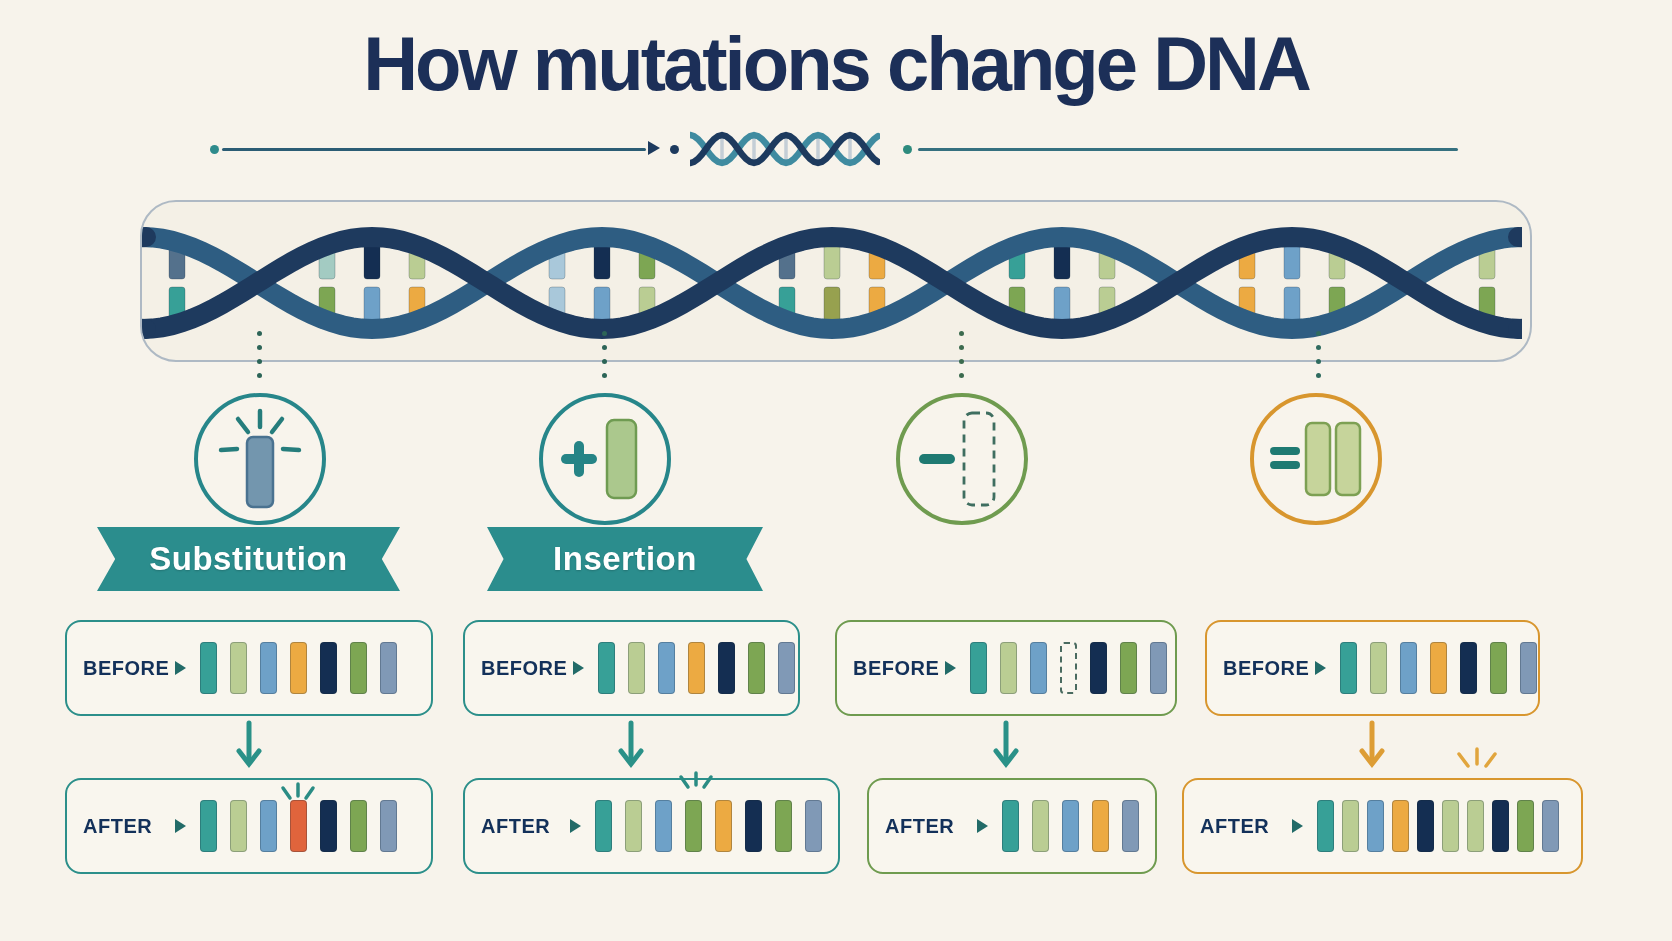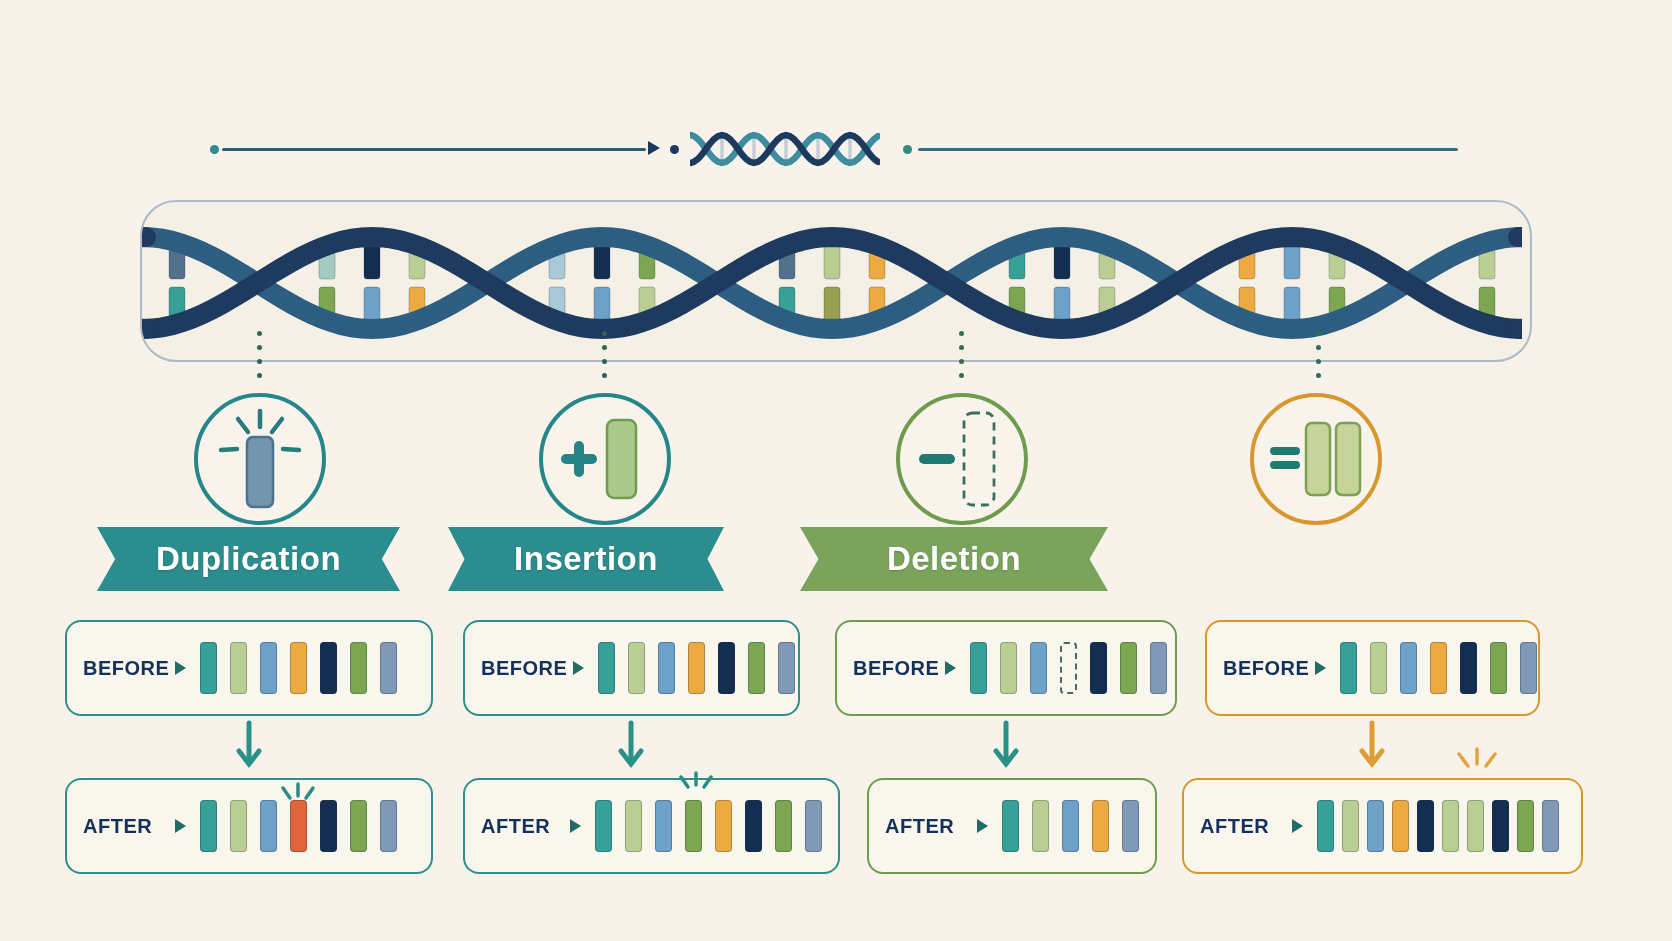--- a/index.html
+++ b/index.html
@@ -44,20 +44,21 @@
   .burst{position:absolute;color:#2a8c84;}
   .b-sub{left:280px;top:782px;}
   .b-ins{left:678px;top:771px;}
   .b-dup{left:1455px;top:746px;}
 </style>
 </head>
 <body>
 
 <div id="page">
 
+  <div class="title">How mutations change DNA</div>
 
   <div class="divider-dot" style="left:210px;background:#2e8b8c"></div>
   <div class="divider-line" style="left:222px;width:424px;background:#2b5c74"></div>
   <div id="divider-arrowhead"></div>
   <div class="divider-dot" style="left:670px;background:#1d3a5e"></div>
   <div id="divider-helix"><svg width="190" height="46" viewBox="0 0 190 46">
         <line x1="32" y1="11" x2="32" y2="35" stroke="#c4ced6" stroke-width="3.5" stroke-linecap="round"></line>
         <line x1="64" y1="11" x2="64" y2="35" stroke="#c4ced6" stroke-width="3.5" stroke-linecap="round"></line>
         <line x1="96" y1="11" x2="96" y2="35" stroke="#c4ced6" stroke-width="3.5" stroke-linecap="round"></line>
         <line x1="128" y1="11" x2="128" y2="35" stroke="#c4ced6" stroke-width="3.5" stroke-linecap="round"></line>
@@ -166,27 +167,24 @@
       <g stroke="#1f7a72" stroke-width="8" stroke-linecap="round">
         <line x1="10" y1="48" x2="32" y2="48"></line>
         <line x1="10" y1="62" x2="32" y2="62"></line>
       </g>
       <rect x="42" y="20" width="24" height="72" rx="6" fill="#c6d49b" stroke="#7da053" stroke-width="2.5"></rect>
       <rect x="72" y="20" width="24" height="72" rx="6" fill="#c6d49b" stroke="#7da053" stroke-width="2.5"></rect>
     </svg>
   </div>
 
   <div class="ribbon" id="sub-ribbon" style="left: 97px; width: 303px; background: rgb(43, 141, 141);">
-      <span>Duplication</span>
-    </div>
-  <div class="ribbon" id="ins-ribbon" style="left: 448px; width: 276px; background: rgb(43, 141, 141);">
+      <span>Substitution</span>
+    </div>
+  <div class="ribbon" id="ins-ribbon" style="left: 487px; width: 276px; background: rgb(43, 141, 141);">
       <span>Insertion</span>
-    </div>
-  <div class="ribbon" id="del-ribbon" style="left: 800px; width: 308px; background: rgb(123, 163, 92);">
-      <span>Deletion</span>
     </div>
 
   <div class="seq-box" id="sub-before" style="left: 65px; top: 620px; width: 368px; border-color: rgb(44, 143, 138);">
     <span class="box-label">BEFORE</span>
     <span class="tri"></span>
     <div class="bars">
         <div class="bar" style="background: rgb(55, 160, 151);"></div>
         <div class="bar" style="background: rgb(186, 205, 147);"></div>
         <div class="bar" style="background: rgb(110, 161, 200);"></div>
         <div class="bar" style="background: rgb(236, 170, 66);"></div>

